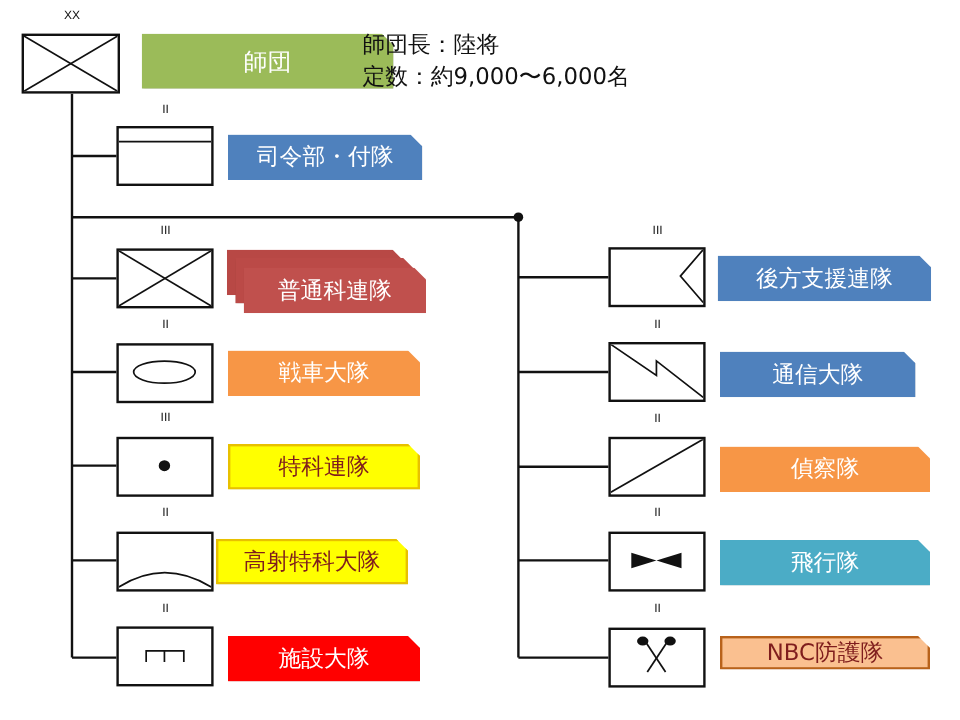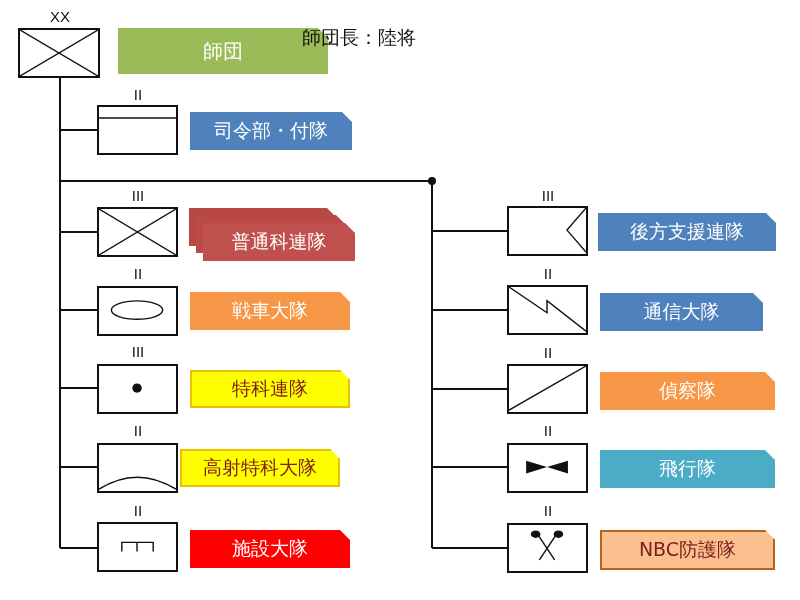--- a/index.html
+++ b/index.html
@@ -1,21 +1,21 @@
 <!DOCTYPE html>
 <html><head>
 <meta charset="utf-8">
 <style>
   html, body { margin: 0; padding: 0; background: #ffffff; }
   body { width: 800px; height: 600px; position: relative; overflow: hidden;
          font-family: "DejaVu Sans", sans-serif; }
   svg.lines { position: absolute; left: 0; top: 0; }
   .sym { position: absolute; background: #fff; border: 2px solid #111; box-sizing: border-box; }
   .sym svg { position: absolute; left: 0; top: 0; width: 100%; height: 100%; }
-  .echelon { position: absolute; font-size: 15px; color: #111; text-align: center; width: 40px;
+  .echelon { position: absolute; font-size: 10px; color: #111; text-align: center; width: 40px;
              letter-spacing: 0px; font-family: "Liberation Sans", sans-serif; }
   .label { position: absolute; height: 38px; box-sizing: border-box; color: #fff;
            font-size: 19px; display: flex; align-items: center; justify-content: center;
            clip-path: polygon(0 0, calc(100% - 10px) 0, 100% 10px, 100% 100%, 0 100%);
            box-shadow: 1px 2px 2px rgba(0,0,0,0.25); }
   .label span { position: relative; z-index: 2; }
   .label.dark-text { color: #7f1d1d; }
   .info { position: absolute; left: 302px; top: 24px; font-size: 19px; color: #111; line-height: 27px; }
 </style>
 </head>
@@ -47,20 +47,21 @@
   <svg viewBox="0 0 82 50" preserveAspectRatio="none">
     <line x1="0" y1="0" x2="82" y2="50" stroke="#111" stroke-width="1.5"></line>
     <line x1="82" y1="0" x2="0" y2="50" stroke="#111" stroke-width="1.5"></line>
   </svg>
 </div>
 <div class="label" style="left:118px; top:28px; width:210px; height:46px; background:#9bbb59; font-size:20px;">
   <span>師団</span>
 </div>
 <div class="info">
   <div>師団長：陸将</div>
+  <div>定数：約9,000〜6,000名</div>
 </div>
 
 <div class="echelon" style="left:118px; top:86px;">II</div>
 <div class="sym" style="left:97px; top:105px; width:81px; height:50px;">
   <svg viewBox="0 0 81 50" preserveAspectRatio="none">
     <line x1="0" y1="12" x2="81" y2="12" stroke="#111" stroke-width="1.5"></line>
   </svg>
 </div>
 <div class="label" style="left:190px; top:112px; width:162px; background:#4f81bd;">
   <span>司令部・付隊</span>
@@ -162,15 +163,15 @@
 
 <div class="echelon" style="left:528px; top:502px;">II</div>
 <div class="sym" style="left:507px; top:523px; width:81px; height:50px;">
   <svg viewBox="0 0 81 50" preserveAspectRatio="none">
     <line x1="30" y1="10" x2="48" y2="38" stroke="#111" stroke-width="1.5"></line>
     <line x1="50" y1="10" x2="32" y2="38" stroke="#111" stroke-width="1.5"></line>
     <ellipse cx="28" cy="10" rx="5" ry="4" fill="#111"></ellipse>
     <ellipse cx="52" cy="10" rx="5" ry="4" fill="#111"></ellipse>
   </svg>
 </div>
-<div class="label dark-text" style="left:600px; top:530px; width:175px; height:40px; background:#fac090; border:2px solid #b8621b;">
+<div class="label dark-text" style="left:600px; top:530px; width:175px; height:28px; background:#fac090; border:2px solid #b8621b;">
   <span>NBC防護隊</span>
 </div>
 
 </body></html>

